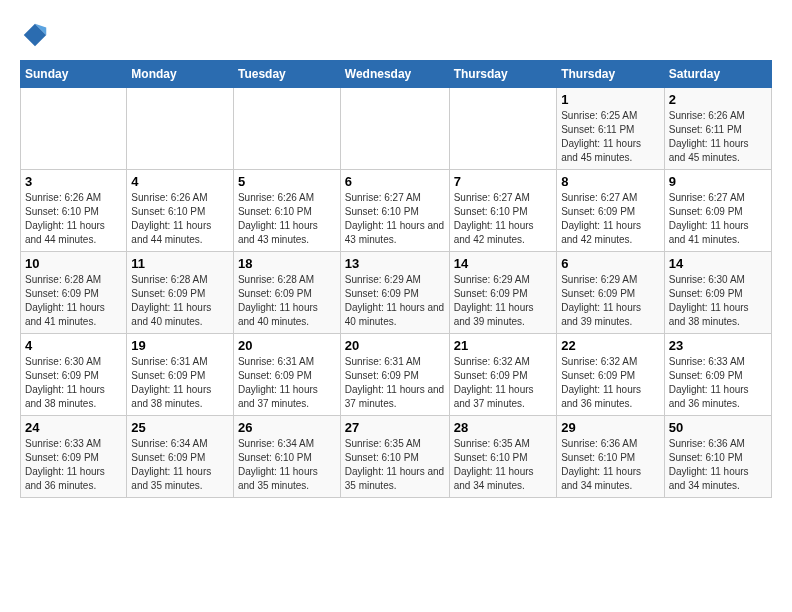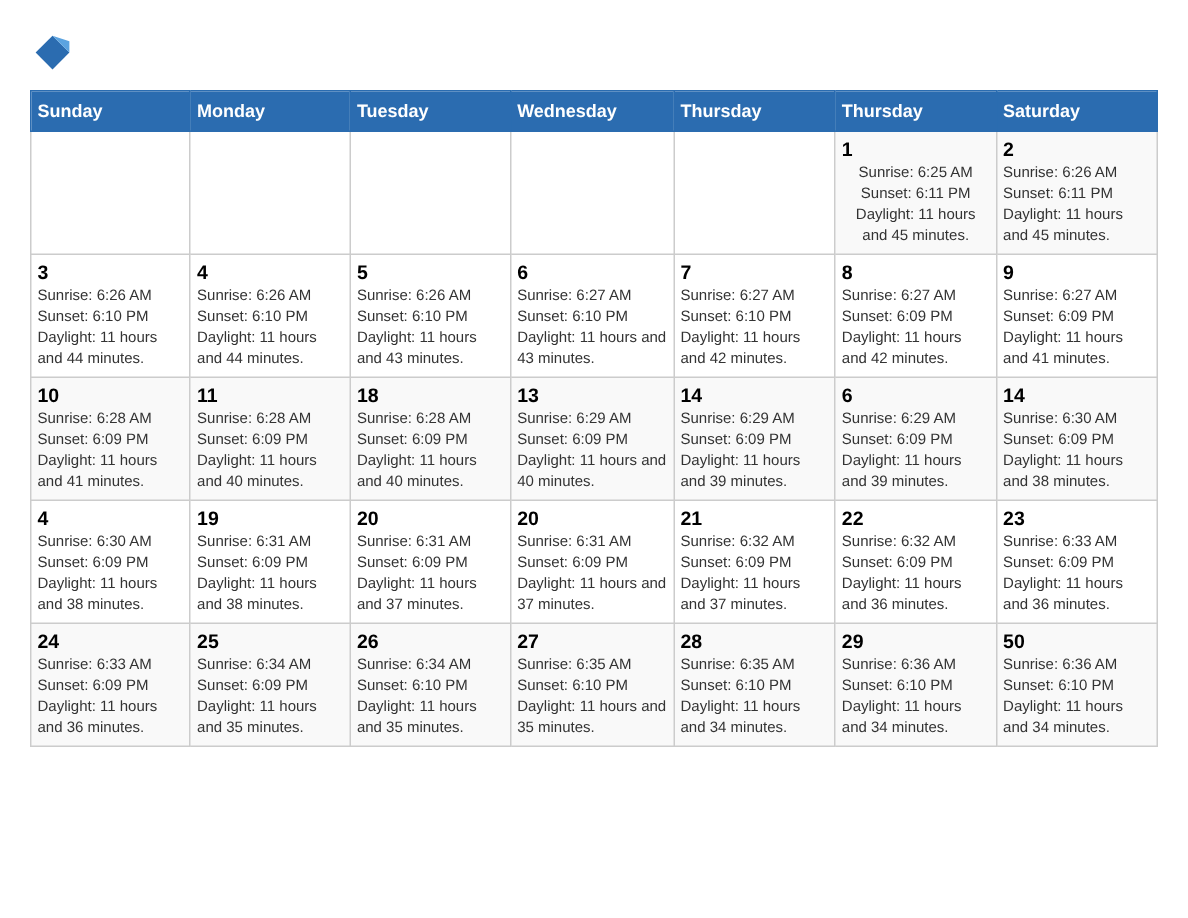--- a/index.html
+++ b/index.html
@@ -119,21 +119,21 @@
   </thead>
   <tbody id="calendar-body">
       <tr>
         <td class="empty-cell"></td>
         <td class="empty-cell"></td>
         <td class="empty-cell"></td>
         <td class="empty-cell"></td>
         <td class="empty-cell"></td>
         <td>
           <div class="day-number">1</div>
-          <div class="day-info" style="white-space: pre-line; text-align: center;">Sunrise: 6:25 AM
+          <div class="day-info" style="white-space: pre-line;">Sunrise: 6:25 AM
 Sunset: 6:11 PM
 Daylight: 11 hours and 45 minutes.</div>
         </td>
         <td>
           <div class="day-number">2</div>
           <div class="day-info" style="white-space: pre-line;">Sunrise: 6:26 AM
 Sunset: 6:11 PM
 Daylight: 11 hours and 45 minutes.</div>
         </td>
       </tr>

